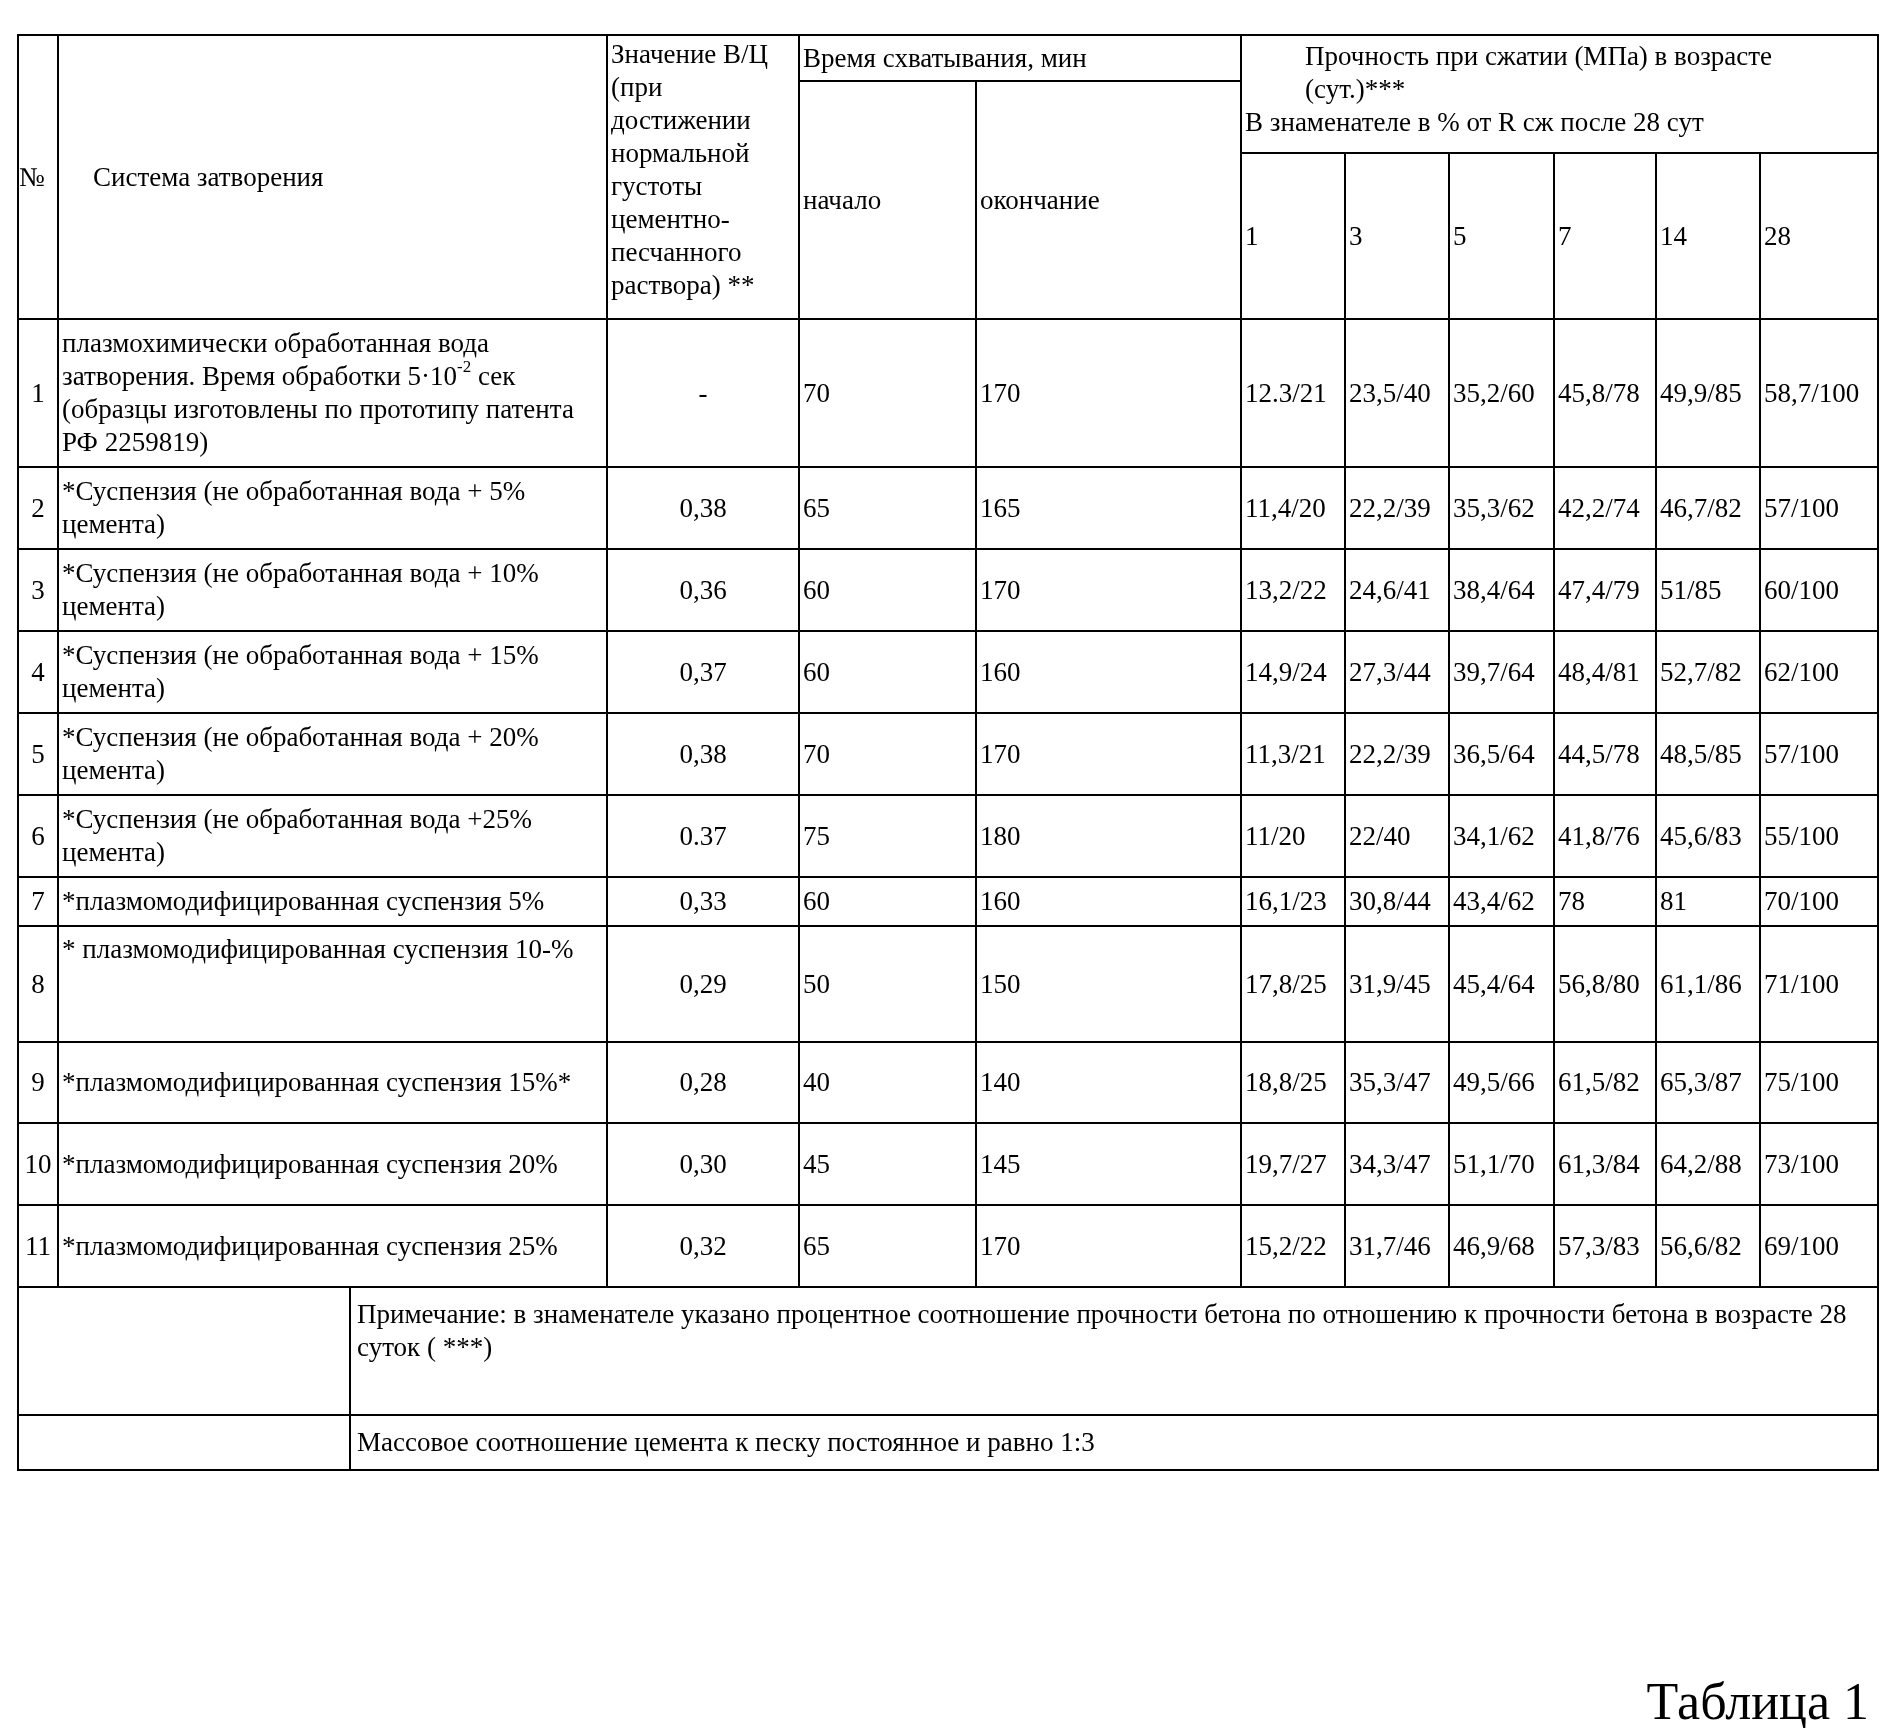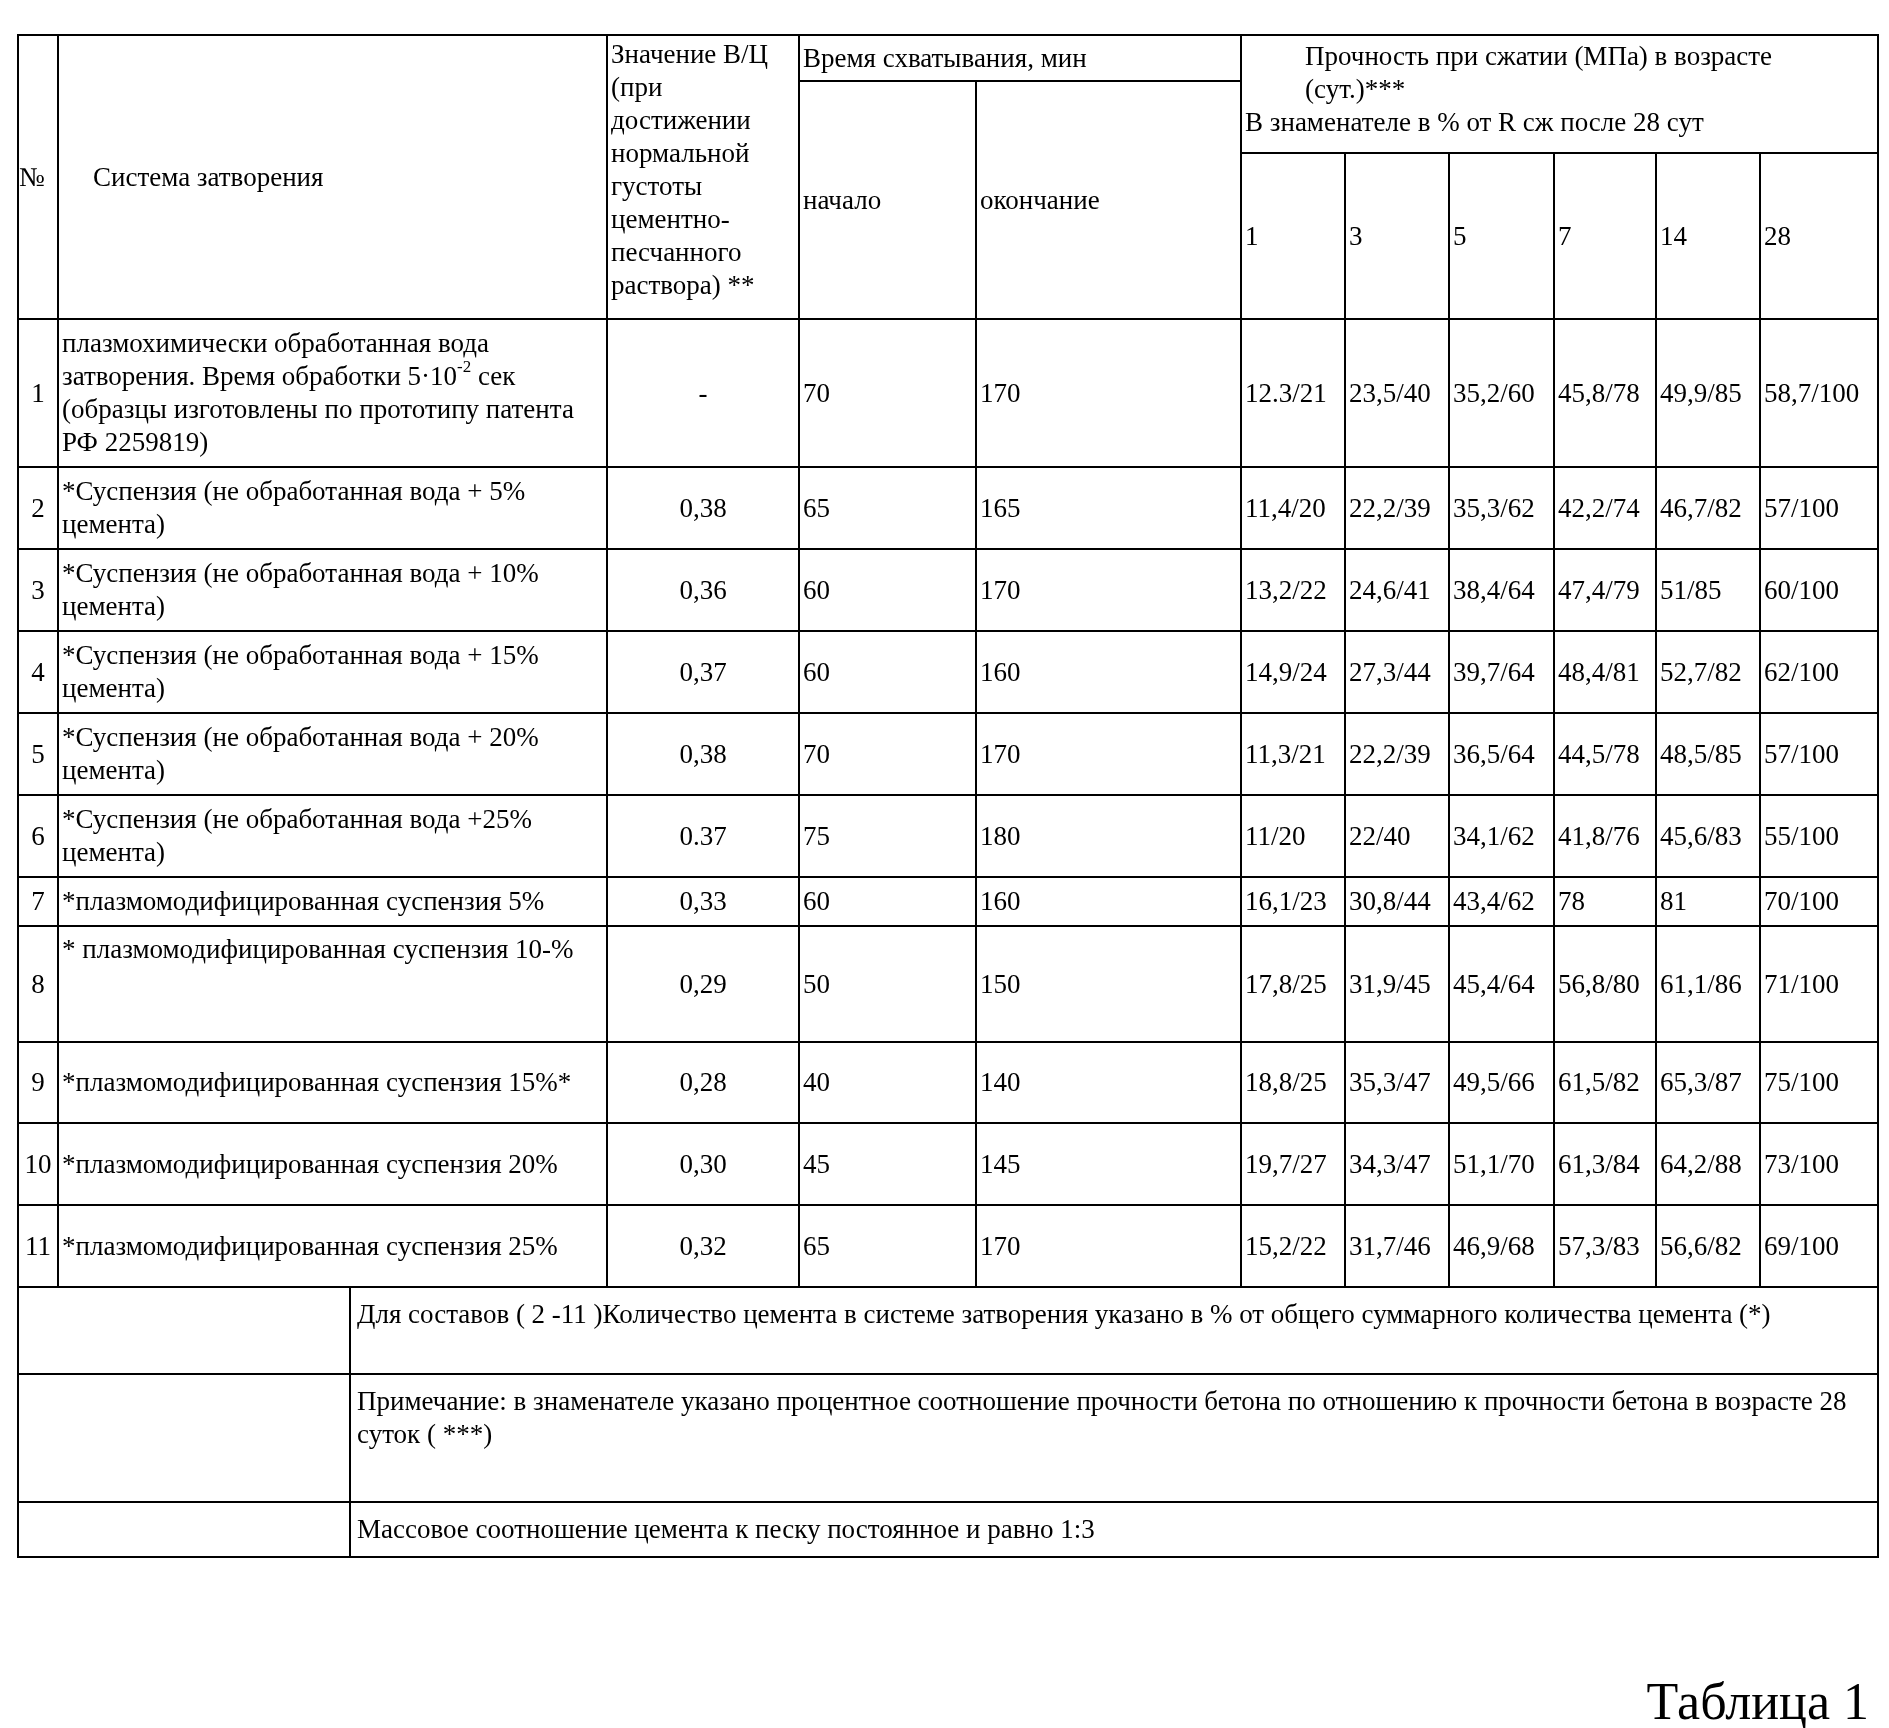--- a/index.html
+++ b/index.html
@@ -208,24 +208,20 @@
   </tr>
 </tbody>
   </table>
 
 <table class="main note" style="top:1286px">
   <colgroup>
     <col style="width:332px">
     <col style="width:1528px">
   </colgroup>
   <tbody>
-      <tr style="height:87px">
-    <td class="blank"></td>
-    <td class="txt">Для составов ( 2 -11 )Количество цемента в системе затворения указано в  % от общего суммарного количества цемента (*)</td>
-  </tr>
   <tr style="height:128px">
     <td class="blank"></td>
     <td class="txt">Примечание: в знаменателе указано процентное соотношение прочности бетона по отношению к прочности бетона в возрасте 28 суток ( ***)</td>
   </tr>
   <tr style="height:55px">
     <td class="blank"></td>
     <td class="txt">Массовое соотношение цемента к песку постоянное  и равно 1:3</td>
   </tr>
 </tbody>
   </table>

